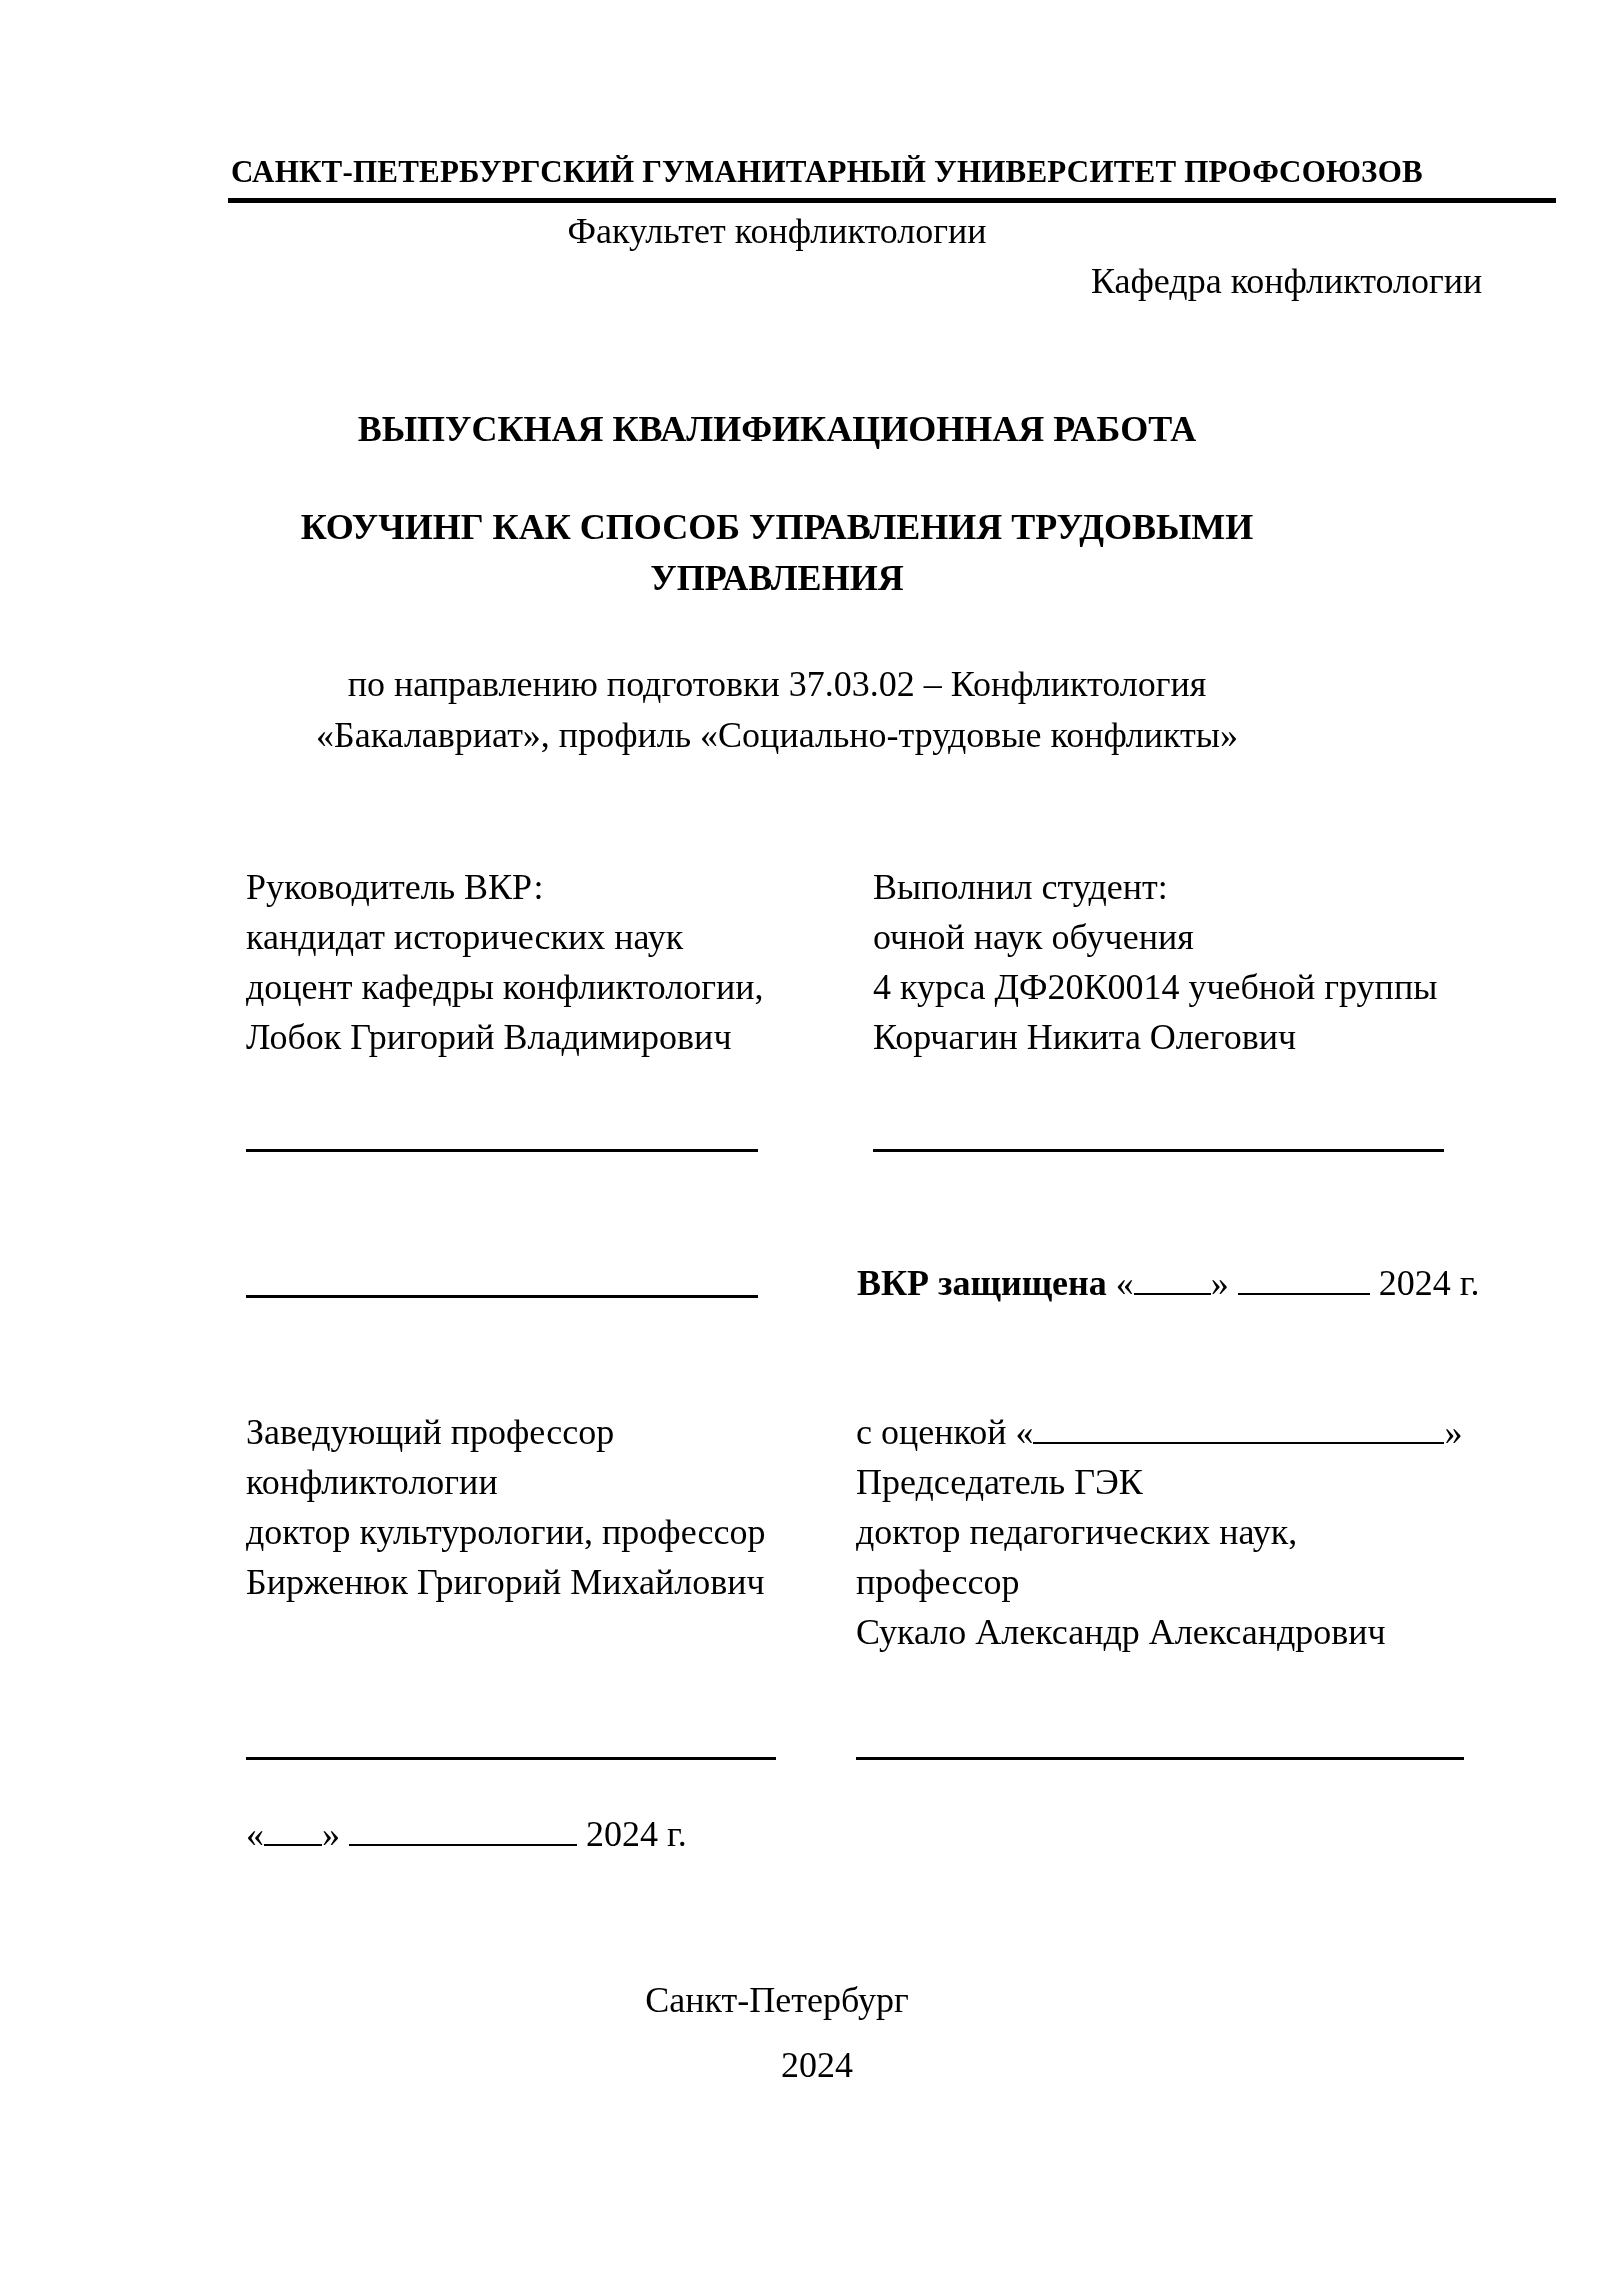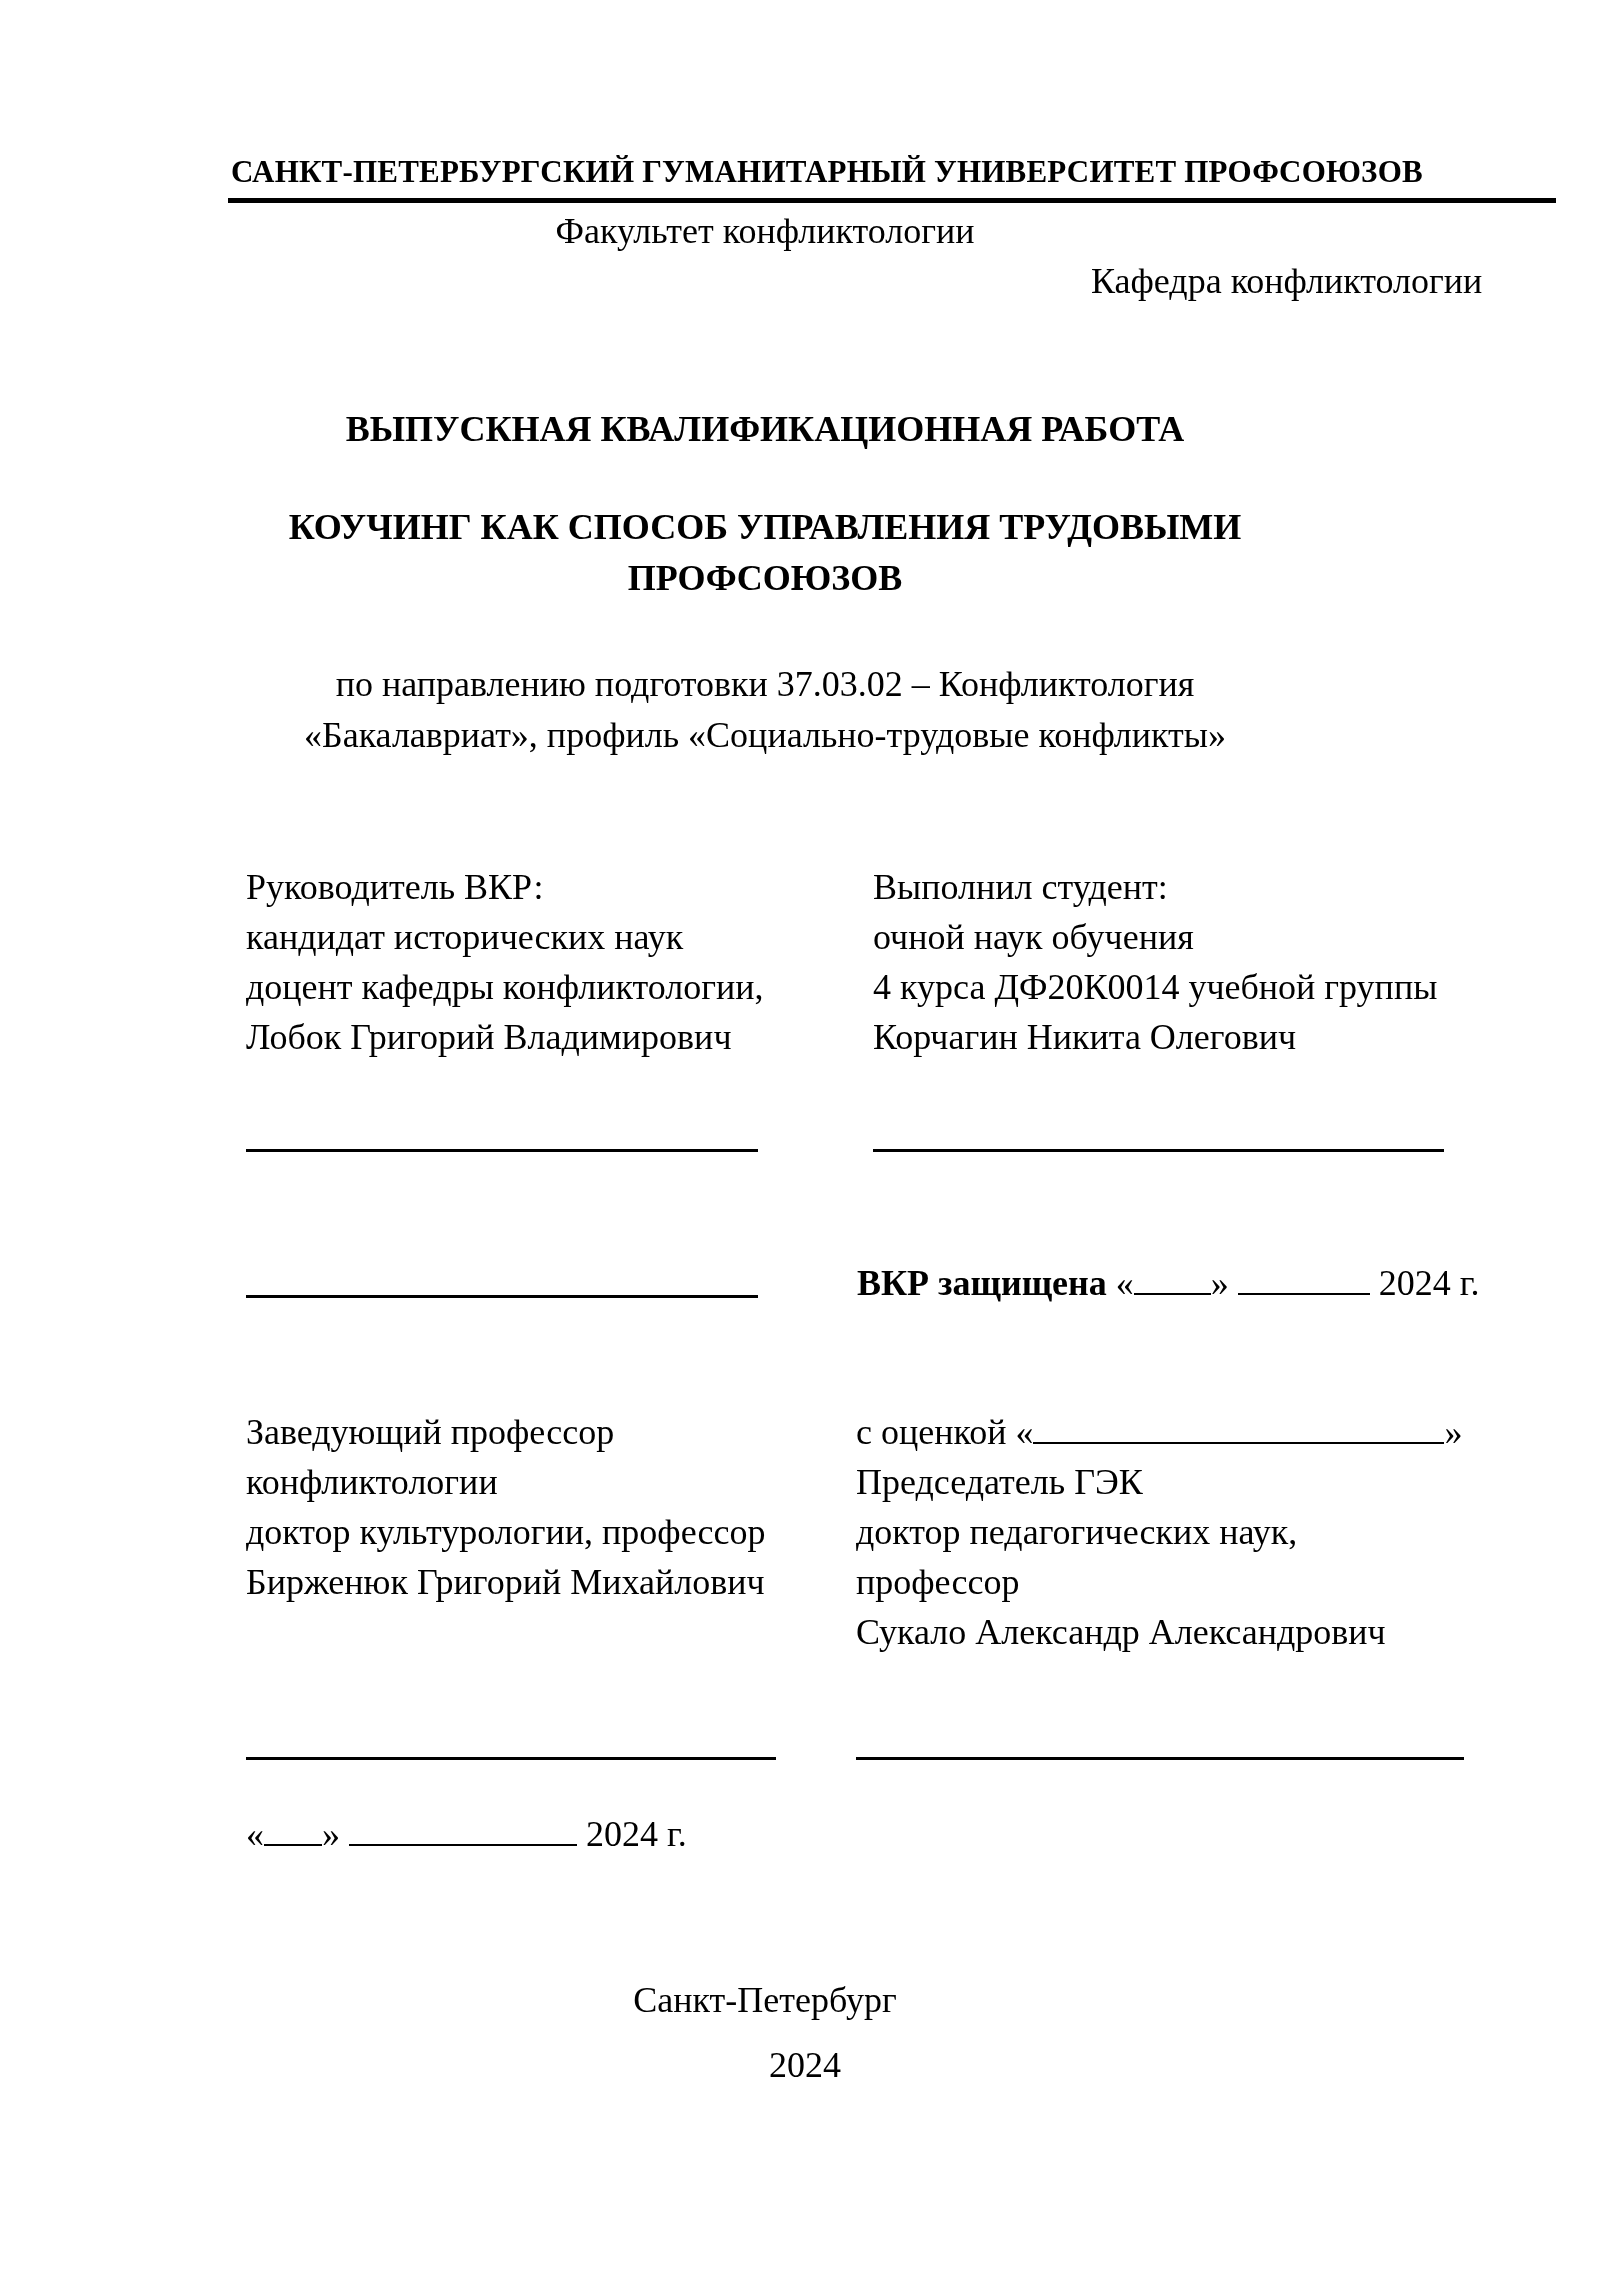--- a/index.html
+++ b/index.html
@@ -2,37 +2,37 @@
 <html style="font-size:12.6px"><head>
 <meta charset="utf-8">
 <style>
   html, body { margin: 0; padding: 0; background: #ffffff; }
   body { width: 1623px; height: 2295px; position: relative; overflow: hidden;
          font-family: "Liberation Serif", "DejaVu Serif", serif; color: #000; }
   .abs { position: absolute; white-space: nowrap; }
   .t46 { font-size: 36px; line-height: 50px; }
   .uni { font-size: 31px; font-weight: bold; top: 154px; left: 231px; letter-spacing: 0.2px; }
   .rule { position: absolute; left: 228px; top: 198px; width: 1328px; height: 4.7px; background: #000; }
-  .center { left: 4px; width: 1522px; text-align: center; }
+  .center { left: 16px; width: 1522px; text-align: center; }
   .bold { font-weight: bold; }
   .line { display: inline-block; border-bottom: 2.4px solid #000; height: 31px; vertical-align: baseline; }
   .sigline { position: absolute; height: 3.1px; background: #000; }
   .col p { margin: 0; }
 </style>
 </head>
 <body>
 
 <div class="abs uni">САНКТ-ПЕТЕРБУРГСКИЙ ГУМАНИТАРНЫЙ УНИВЕРСИТЕТ ПРОФСОЮЗОВ</div>
 <div class="rule"></div>
 <div class="abs t46 center" style="top:206px;">Факультет конфликтологии</div>
 <div class="abs t46" style="top:256px; left:1091px;">Кафедра конфликтологии</div>
 
 <div class="abs t46 center bold" style="top:404px;">ВЫПУСКНАЯ КВАЛИФИКАЦИОННАЯ РАБОТА</div>
 <div class="abs t46 center bold" style="top:502px;">КОУЧИНГ КАК СПОСОБ УПРАВЛЕНИЯ ТРУДОВЫМИ</div>
-<div class="abs t46 center bold" style="top:553px;">ПРОФСОЮЗОВ</div>
+<div class="abs t46 center bold" style="top:553px;">УПРАВЛЕНИЯ</div>
 <div class="abs t46 center" style="top:659px;">по направлению подготовки 37.03.02 – Конфликтология</div>
 <div class="abs t46 center" style="top:710px;">«Бакалавриат», профиль «Социально-трудовые конфликты»</div>
 
 <div class="abs t46 col" style="top:862px; left:246px;">
   <p>Руководитель ВКР:</p>
   <p>кандидат исторических наук</p>
   <p>доцент кафедры конфликтологии,</p>
   <p>Лобок Григорий Владимирович</p>
 </div>
 

